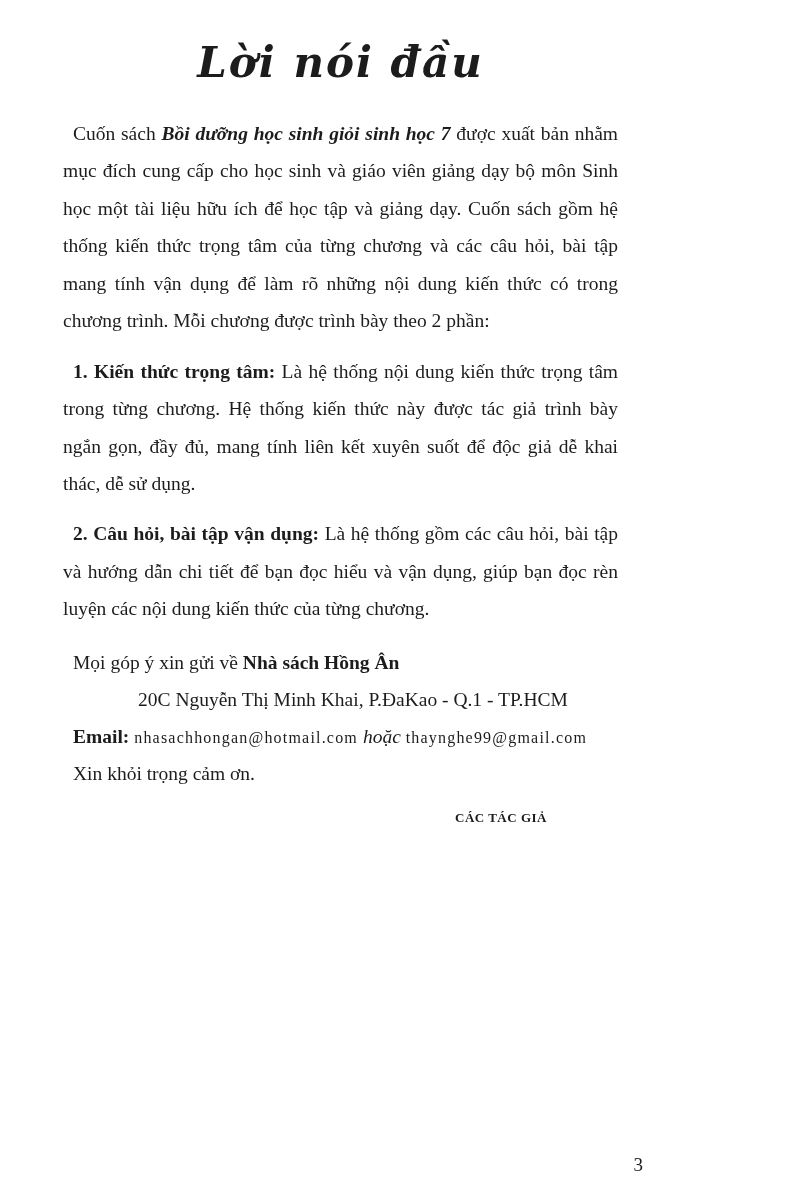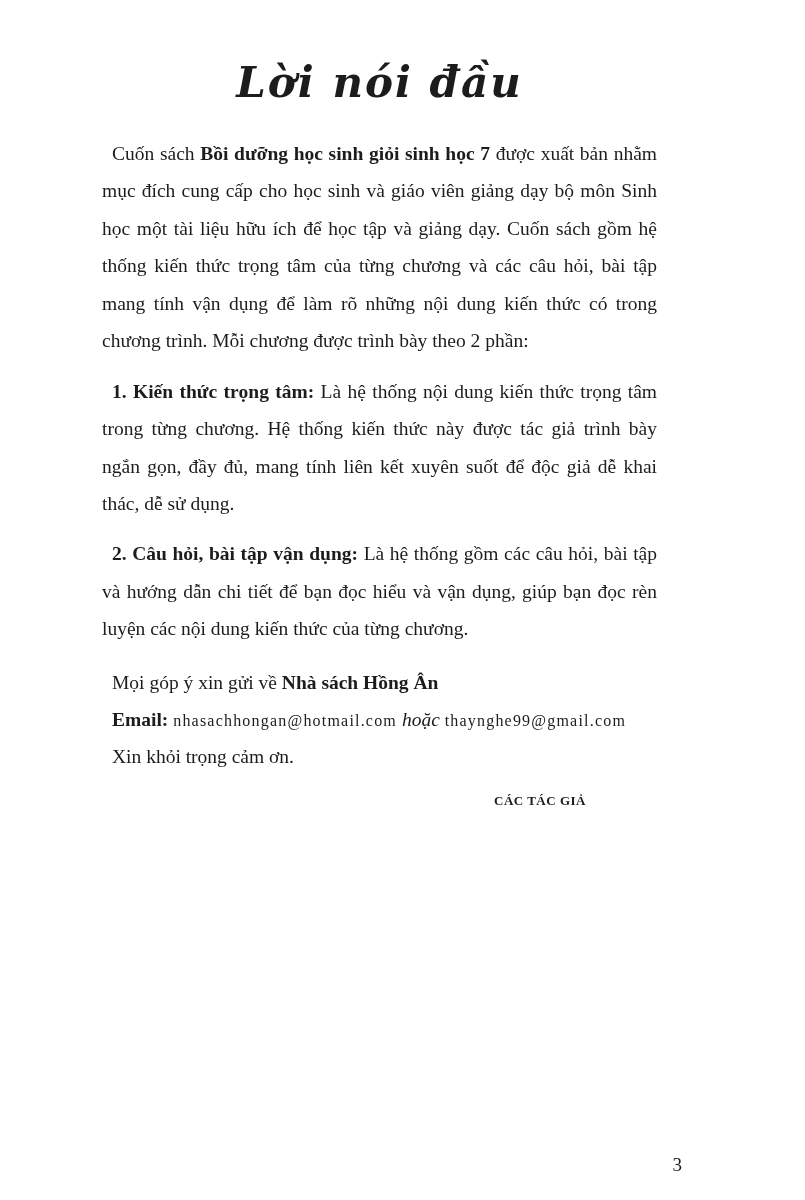--- a/index.html
+++ b/index.html
@@ -8,42 +8,41 @@
     background: #ffffff;
   }
   .page {
     position: relative;
     width: 681px;
     height: 1200px;
     background: #ffffff;
     color: #1c1c1c;
     font-family: "Liberation Serif", serif;
     box-sizing: border-box;
-    padding: 48px 63px 0 63px;
+    padding: 28px 63px 0 63px;
     overflow: hidden;
-    margin-left: 39px;
   }
   .title {
     font-family: "DejaVu Serif", serif;
     font-style: italic;
     font-weight: 600;
     font-size: 42px;
     text-align: center;
     margin: 10px 0 28px 0;
     letter-spacing: 2px;
   }
   p.body-par {
     font-size: 19.5px;
     line-height: 1.92;
     text-align: justify;
     margin: 0 0 13px 0;
     text-indent: 10px;
   }
   .b { font-weight: bold; }
-  .bi { font-weight: bold; }
+  .bi { font-weight: bold; font-style: italic; }
   .i { font-style: italic; }
   .email-addr {
     letter-spacing: 1.2px;
     font-size: 16px;
   }
   .contact-block {
     font-size: 19.5px;
     line-height: 1.9;
     margin-top: 16px;
   }
@@ -77,20 +76,21 @@
   <p class="body-par"><span class="b">1. Kiến thức trọng tâm:</span><span> Là hệ thống nội dung kiến thức trọng tâm trong từng chương. Hệ thống kiến thức này được tác giả trình bày ngắn gọn, đầy đủ, mang tính liên kết xuyên suốt để độc giả dễ khai thác, dễ sử dụng.</span></p>
 
   <p class="body-par"><span class="b">2. Câu hỏi, bài tập vận dụng:</span><span> Là hệ thống gồm các câu hỏi, bài tập và hướng dẫn chi tiết để bạn đọc hiểu và vận dụng, giúp bạn đọc rèn luyện các nội dung kiến thức của từng chương.</span></p>
 
 
 
   <div class="contact-block">
 
     <div class="contact-line"><span>Mọi góp ý xin gửi về </span><span class="b">Nhà sách Hồng Ân</span></div>
 
+    <div class="address-line">20C Nguyễn Thị Minh Khai, P.ĐaKao - Q.1 - TP.HCM</div>
 
     <div class="contact-line"><span class="b">Email:</span>
       <span class="email-addr">nhasachhongan@hotmail.com</span>
       <span class="i">hoặc</span>
       <span class="email-addr">thaynghe99@gmail.com</span></div>
 
     <div class="contact-line">Xin khỏi trọng cảm ơn.</div>
 
     <div class="signature">CÁC TÁC GIẢ</div>
 

